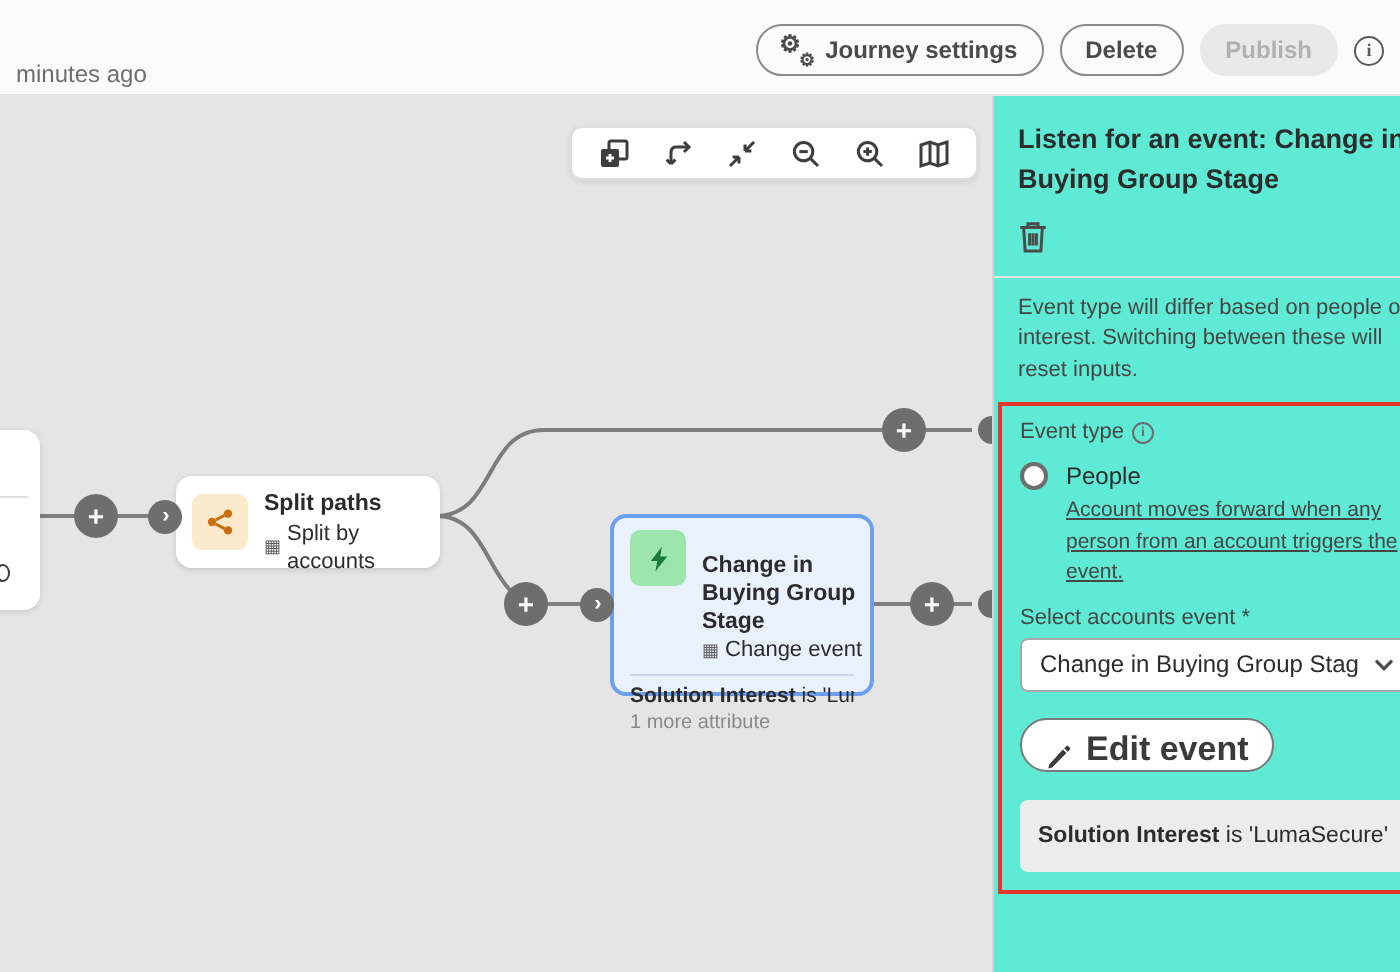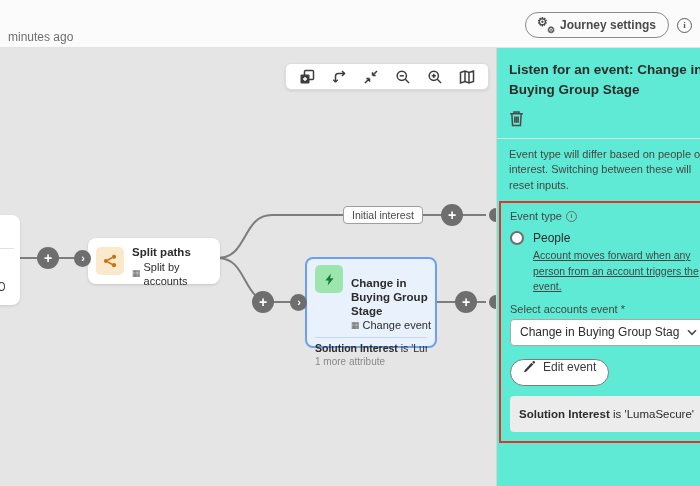--- a/index.html
+++ b/index.html
@@ -64,38 +64,44 @@
   .radio-row { display:flex; align-items:center; gap:9px; margin-top:9px; cursor:pointer; }
   .radio { width:14px; height:14px; border-radius:50%; background:#fff; flex:none; }
   .radio.on { border:4.5px solid #1473e6; }
   .radio.off { border:2px solid #6e6e6e; }
   .radio-label { font-size:12px; color:#2c2c2c; }
   .radio-help { font-size:10.5px; color:#464646; line-height:1.45; margin:3px 0 0 23px;text-decoration:underline; }
   .select-label { margin-top:9px; font-size:11px; color:#464646; }
   .dropdown { margin-top:4px; height:27px; border:1px solid #a8a8a8; border-radius:4px; background:#fff; display:flex; align-items:center; cursor:pointer; }
   .dropdown .dd-text { flex:1; font-size:12px; color:#2c2c2c; padding-left:9px; white-space:nowrap; overflow:hidden; }
   .dropdown .dd-chev { width:26px; display:flex; align-items:center; justify-content:center; }
-  .edit-btn { margin-top:13px; display:inline-flex; align-items:flex-start; gap:7px; height:27px; padding:0 12px; border:1.5px solid #7a7a7a; border-radius:14px; background:#fff; font-size:12px; font-weight:400; color:#3b3b3b; cursor:pointer; }
+  .edit-btn { margin-top:13px; display:inline-flex; align-items:flex-end; gap:7px; height:27px; padding:0 12px; border:1.5px solid #7a7a7a; border-radius:14px; background:#fff; font-size:17px; font-weight:700; color:#3b3b3b; cursor:pointer; }
   .summary-box { margin-top:10px; background:#ececec; border-radius:4px; padding:9px 9px; }
   .summary-line { font-size:11.5px; color:#2c2c2c; line-height:1.6; }
   .summary-line b { font-weight:700; }
 </style>
 </head>
 <body>
 
 <div class="topbar">
   <span class="status-text">minutes ago</span>
   <div class="topbar-actions">
     <button class="btn">
       <span class="gears">
           <span class="g1">⚙</span>
           <span class="g2">⚙</span>
         </span>
       <span>Journey settings</span>
     </button>
+    <button class="btn">
+      <span>Delete</span>
+    </button>
+    <button class="btn disabled">
+      <span>Publish</span>
+    </button>
     <span class="info-circle">i</span>
   </div>
 </div>
 
 <div class="canvas">
 
   <svg class="wires" width="496" height="438">
     <path d="M20 210 H88" stroke="#7d7d7d" stroke-width="2" fill="none"></path>
     <path d="M218 210 C248 210 242 167 272 167 H486" stroke="#7d7d7d" stroke-width="2" fill="none"></path>
     <path d="M218 210 C248 210 242 254 272 254 H307" stroke="#7d7d7d" stroke-width="2" fill="none"></path>
@@ -163,23 +169,20 @@
     </span>
     <span>
       <div class="node-title">Split paths</div>
       <div class="node-sub">
           <span class="grid-glyph">▦</span>
           <span>Split by accounts</span>
         </div>
     </span>
   </div>
 
-  <div class="path-pill">
-    <span>Initial interest</span>
-  </div>
 
   <div class="event-node">
     <div class="event-head">
       <span class="icon-tile event-tile">
         <svg width="15" height="15" viewBox="0 0 16 16">
             <path d="M9.5 1.5 L3.6 9 H7.1 L6.1 14.5 L12.4 6.6 H8.7 Z" fill="#187a36"></path>
           </svg>
       </span>
       <span>
         <div class="node-title" style="width:84px;">Change in Buying Group Stage</div>

